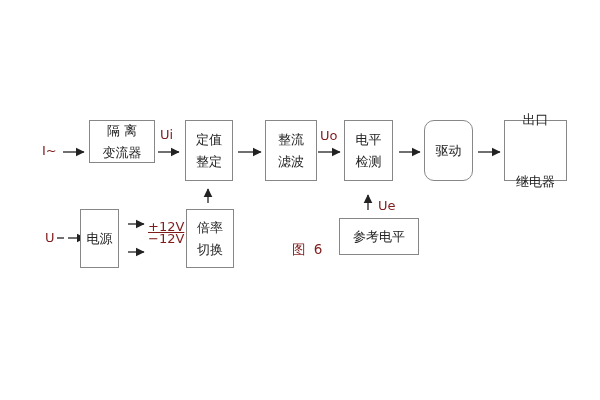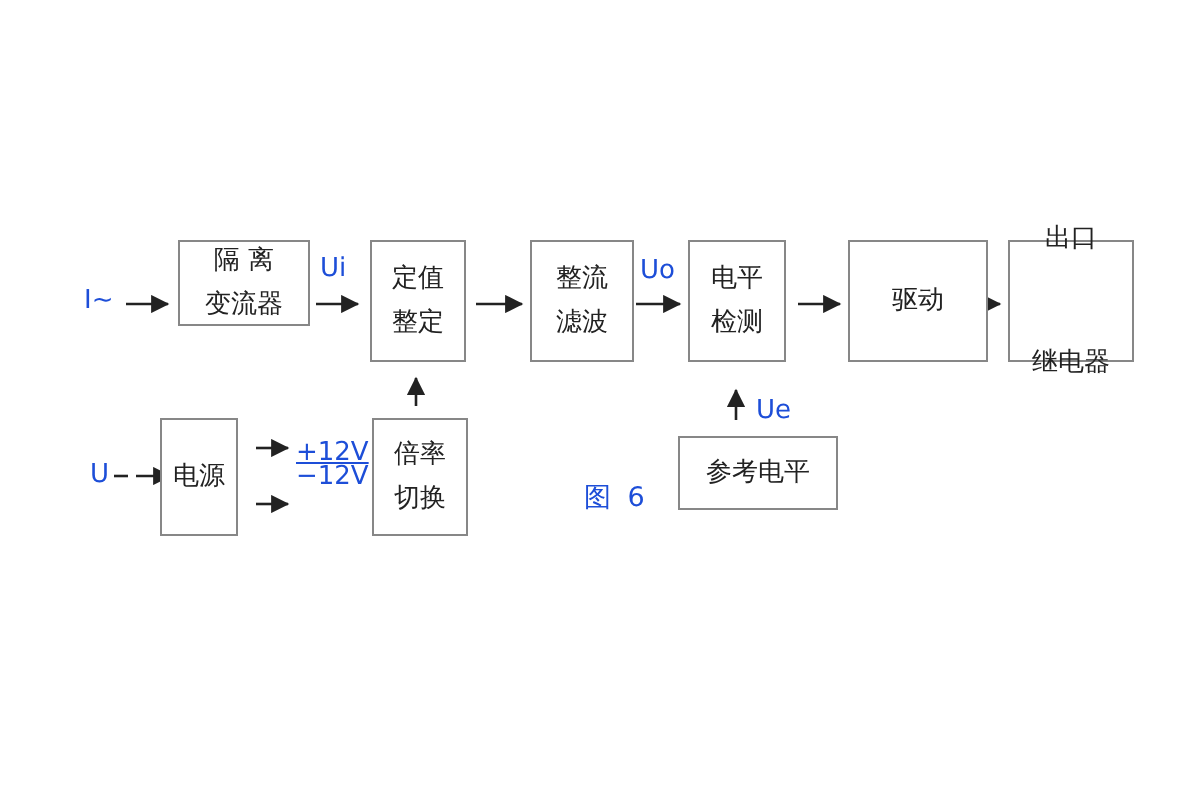--- a/index.html
+++ b/index.html
@@ -16,30 +16,30 @@
     border:1px solid #878787;
     background:#ffffff;
     display:flex;flex-direction:column;
     align-items:center;justify-content:center;
     font-size:13px;color:#222222;
     box-sizing:border-box;
   }
   .box .ln{line-height:22px;white-space:nowrap;}
   .lbl{
     position:absolute;
-    font-size:13px;color:#1d4ed8;
+    font-size:13px;color:#7f1d1d;
     white-space:nowrap;line-height:14px;
   }
   .caption{font-size:13.5px;letter-spacing:2px;}
   
   #b-isolation{left:89px;top:120px;width:66px;height:43px;}
   #b-setting{left:185px;top:120px;width:48px;height:61px;}
   #b-rectifier{left:265px;top:120px;width:52px;height:61px;}
   #b-level{left:344px;top:120px;width:49px;height:61px;}
-  #b-drive{left:424px;top:120px;width:70px;height:61px;}
+  #b-drive{left:424px;top:120px;width:49px;height:61px;border-radius:10px;}
   #b-relay{left:504px;top:120px;width:63px;height:61px;gap:40px;}
   #b-power{left:80px;top:209px;width:39px;height:59px;}
   #b-ratio{left:186px;top:209px;width:48px;height:59px;}
   #b-reference{left:339px;top:218px;width:80px;height:37px;}
   
   #l-current{left:42px;top:144px;}
   #l-voltage{left:45px;top:231px;}
   #l-ui{left:160px;top:128px;}
   #l-uo{left:320px;top:129px;}
   #l-ue{left:378px;top:199px;}

